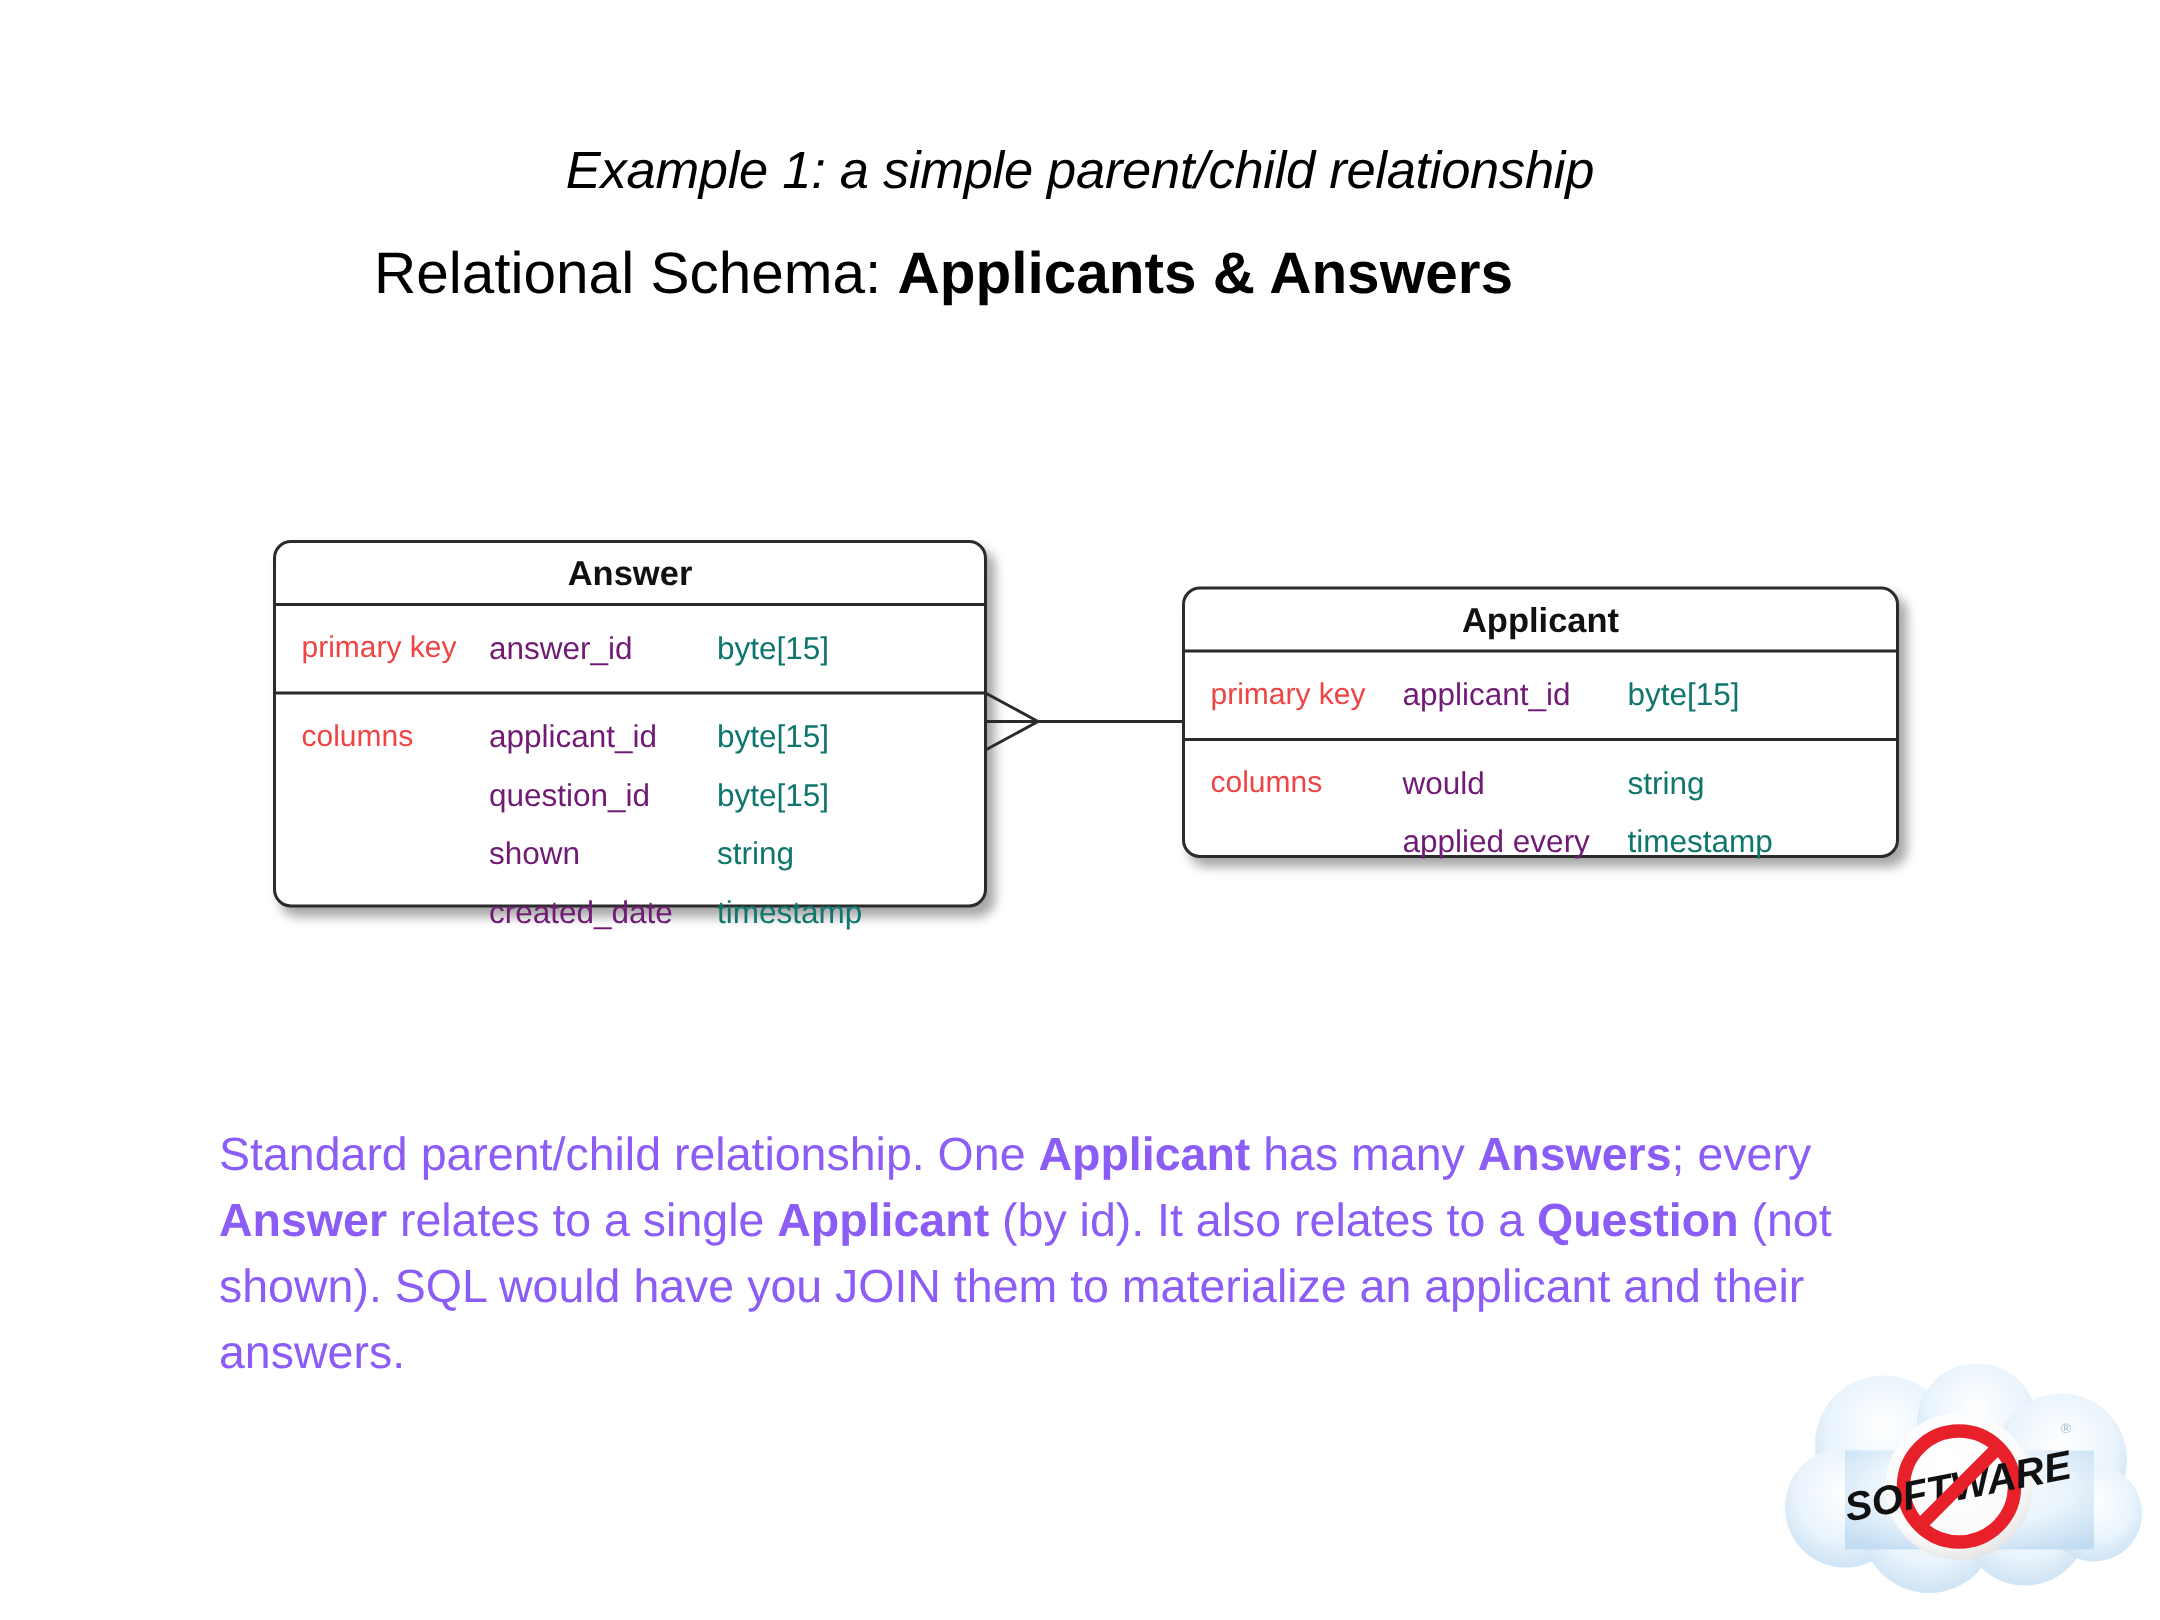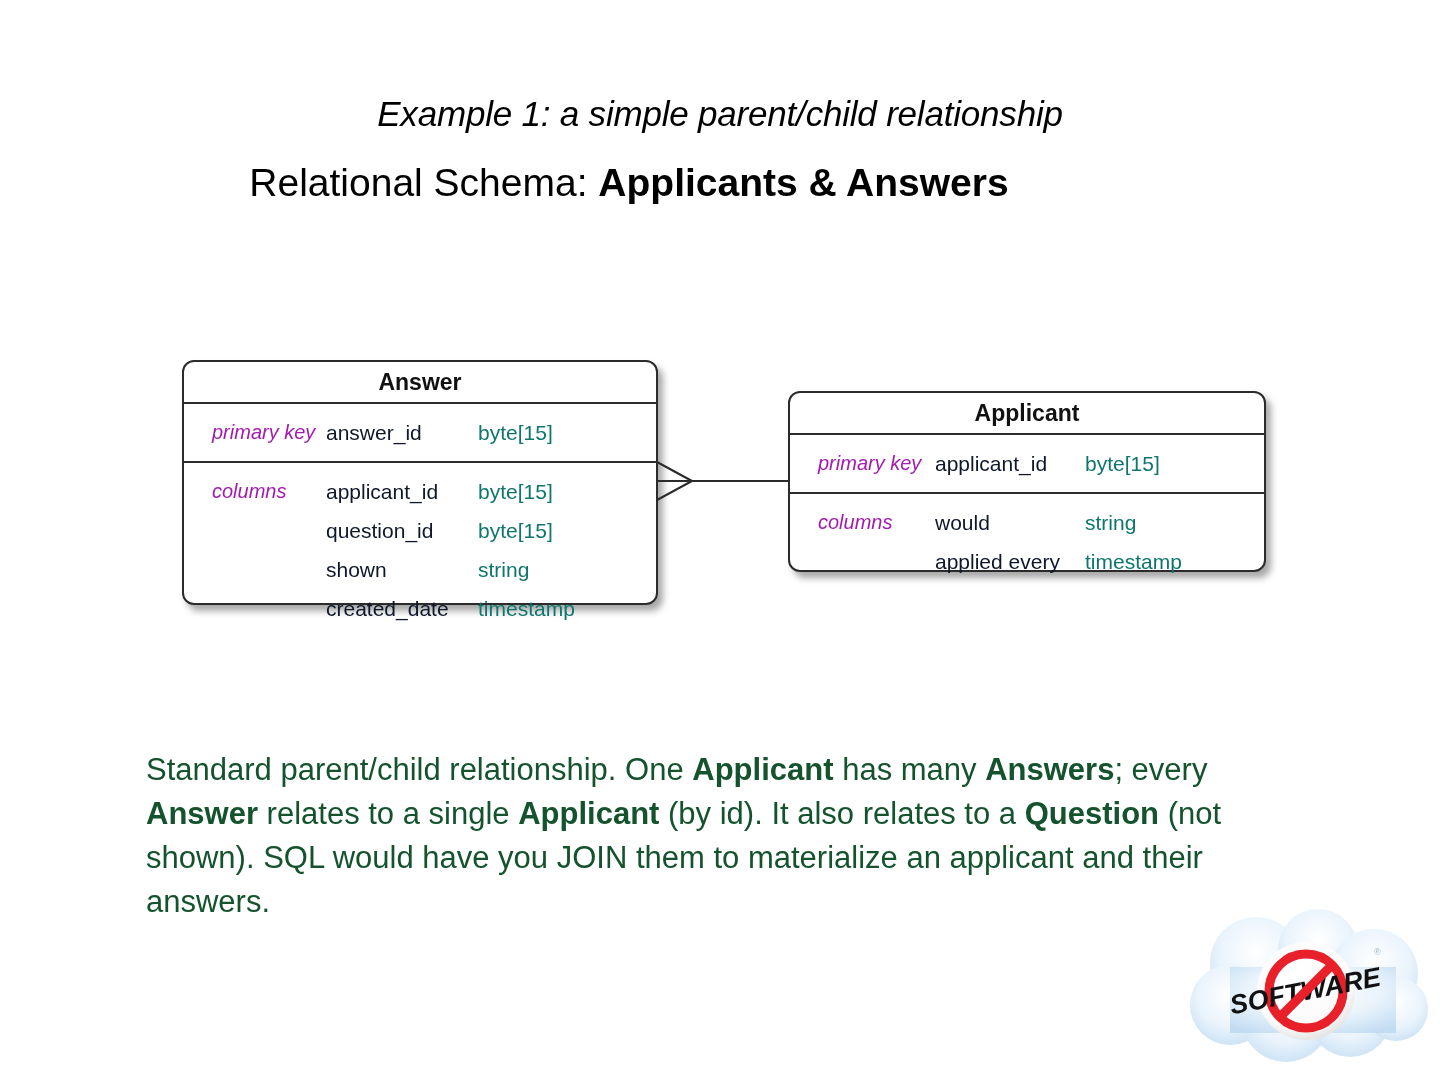--- a/index.html
+++ b/index.html
@@ -77,39 +77,38 @@
     display: flex;
     box-sizing: border-box;
     padding: 9px 0 9px 0;
   }
   .entity-section.pk {
     border-bottom: 2px solid #2b2b2b;
   }
 
   .section-label {
     font-size: 20px;
-    font-style: italic;
-    color: #a21caf;
+    color: #ef4444;
     flex: 0 0 auto;
-    padding-left: 28px;
+    padding-left: 17px;
     box-sizing: border-box;
     line-height: 39px;
   }
 
   .field-list {
     flex: 1 1 auto;
     box-sizing: border-box;
   }
   .field-row {
     display: flex;
     line-height: 39px;
   }
   .field-name {
     font-size: 21px;
-    color: #0f172a;
+    color: #701a75;
     flex: 0 0 auto;
     box-sizing: border-box;
   }
   .field-type {
     font-size: 21px;
     color: #0f766e;
     flex: 0 0 auto;
     box-sizing: border-box;
   }
 
@@ -147,21 +146,21 @@
   }
 
   
   #body-text {
     position: absolute;
     left: 146px;
     top: 748px;
     width: 1160px;
     font-size: 31px;
     line-height: 44px;
-    color: #14532d;
+    color: #8b5cf6;
   }
   #body-text .strong { font-weight: bold; }
 
   
   #nosoftware-logo {
     position: absolute;
     left: 1178px;
     top: 905px;
     width: 262px;
     height: 175px;

